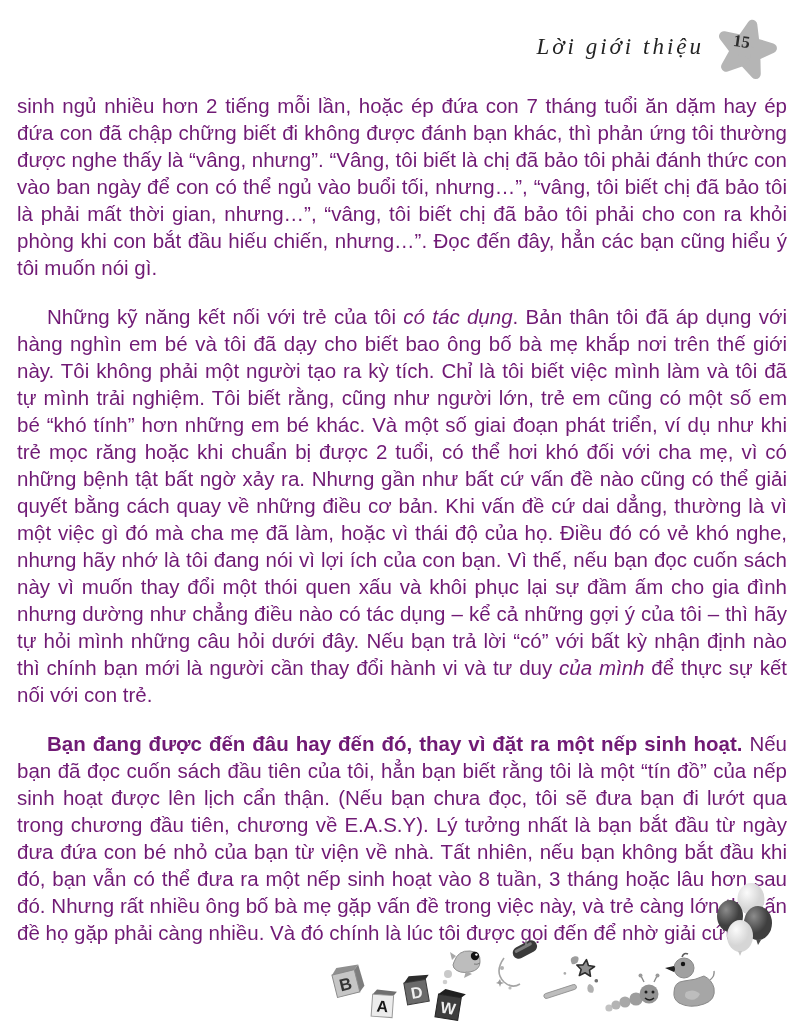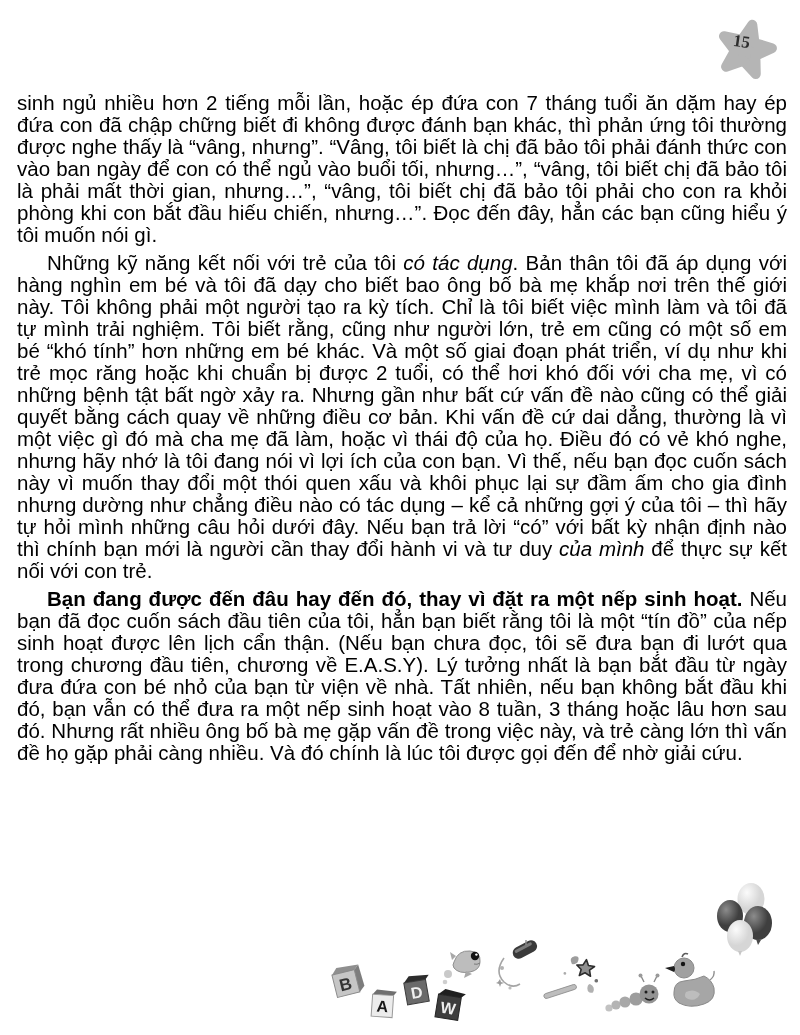--- a/index.html
+++ b/index.html
@@ -36,26 +36,26 @@
     color:#2e2e2e;
     transform:rotate(8deg);
     font-family:"Liberation Serif", serif;
   }
   
   .body-text{
     position:absolute;
     left:17px;top:92px;
     width:770px;
     font-size:20.5px;
-    line-height:22px;
+    line-height:27px;
     text-align:justify;
-    color:#000000;
+    color:#701a75;
   }
   .para{margin:0;}
-  .para + .para{margin-top:6px;text-indent:30px;}
+  .para + .para{margin-top:22px;text-indent:30px;}
   .para em{font-style:italic;}
   .para .lead{font-weight:bold;}
   
   .decor{position:absolute;}
   .decor svg{display:block;overflow:visible;}
   .d-blockB{left:326px;top:960px;}
   .d-blockA{left:366px;top:986px;}
   .d-blockD{left:398px;top:970px;}
   .d-fish{left:436px;top:944px;}
   .d-blockW{left:430px;top:986px;}
@@ -63,20 +63,21 @@
   .d-wand{left:540px;top:952px;}
   .d-caterpillar{left:603px;top:972px;}
   .d-duck{left:666px;top:952px;}
   .d-balloons{left:710px;top:882px;}
 </style>
 </head>
 <body>
 
 <div class="page">
 
+  <span class="header-title">Lời giới thiệu</span>
 
   <div class="star-wrap">
     <svg viewBox="0 0 68 74">
       <polygon points="34,12 40.5,29.1 58.7,30 44.5,41.4 49.3,59 34,49 18.7,59 23.5,41.4 9.3,30 27.5,29.1" fill="#b5b5b5" stroke="#b5b5b5" stroke-width="10" stroke-linejoin="round" transform="rotate(14 34 38)"></polygon>
     </svg>
     <span class="page-number">15</span>
   </div>
 
   <main class="body-text">
     <p class="para">sinh ngủ nhiều hơn 2 tiếng mỗi lần, hoặc ép đứa con 7 tháng tuổi ăn dặm hay ép đứa con đã chập chững biết đi không được đánh bạn khác, thì phản ứng tôi thường được nghe thấy là “vâng, nhưng”. “Vâng, tôi biết là chị đã bảo tôi phải đánh thức con vào ban ngày để con có thể ngủ vào buổi tối, nhưng…”, “vâng, tôi biết chị đã bảo tôi là phải mất thời gian, nhưng…”, “vâng, tôi biết chị đã bảo tôi phải cho con ra khỏi phòng khi con bắt đầu hiếu chiến, nhưng…”. Đọc đến đây, hẳn các bạn cũng hiểu ý tôi muốn nói gì.</p>

